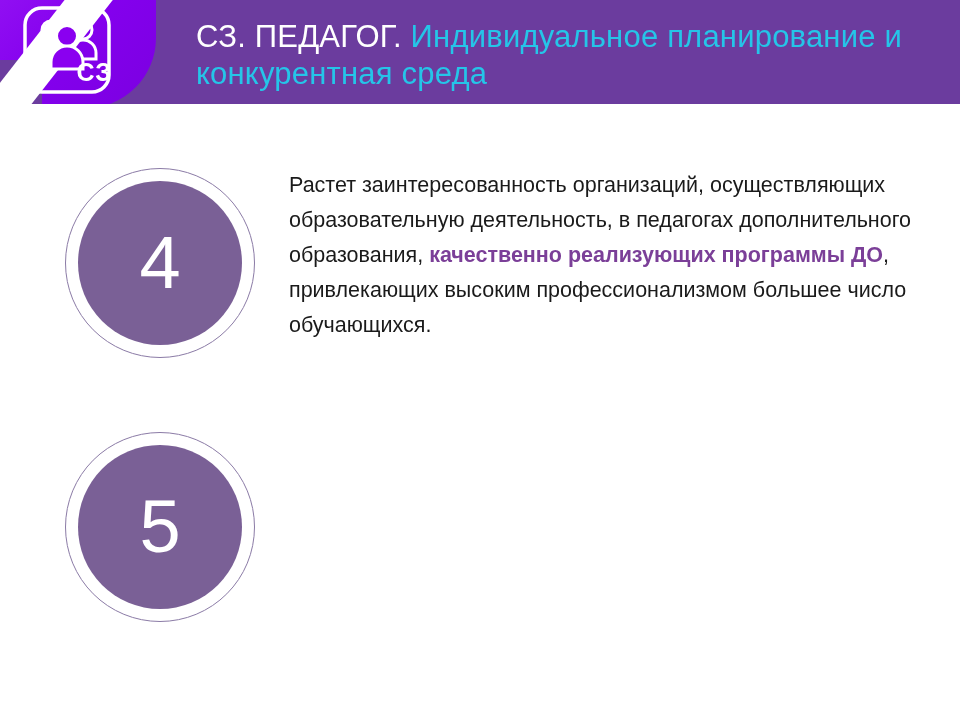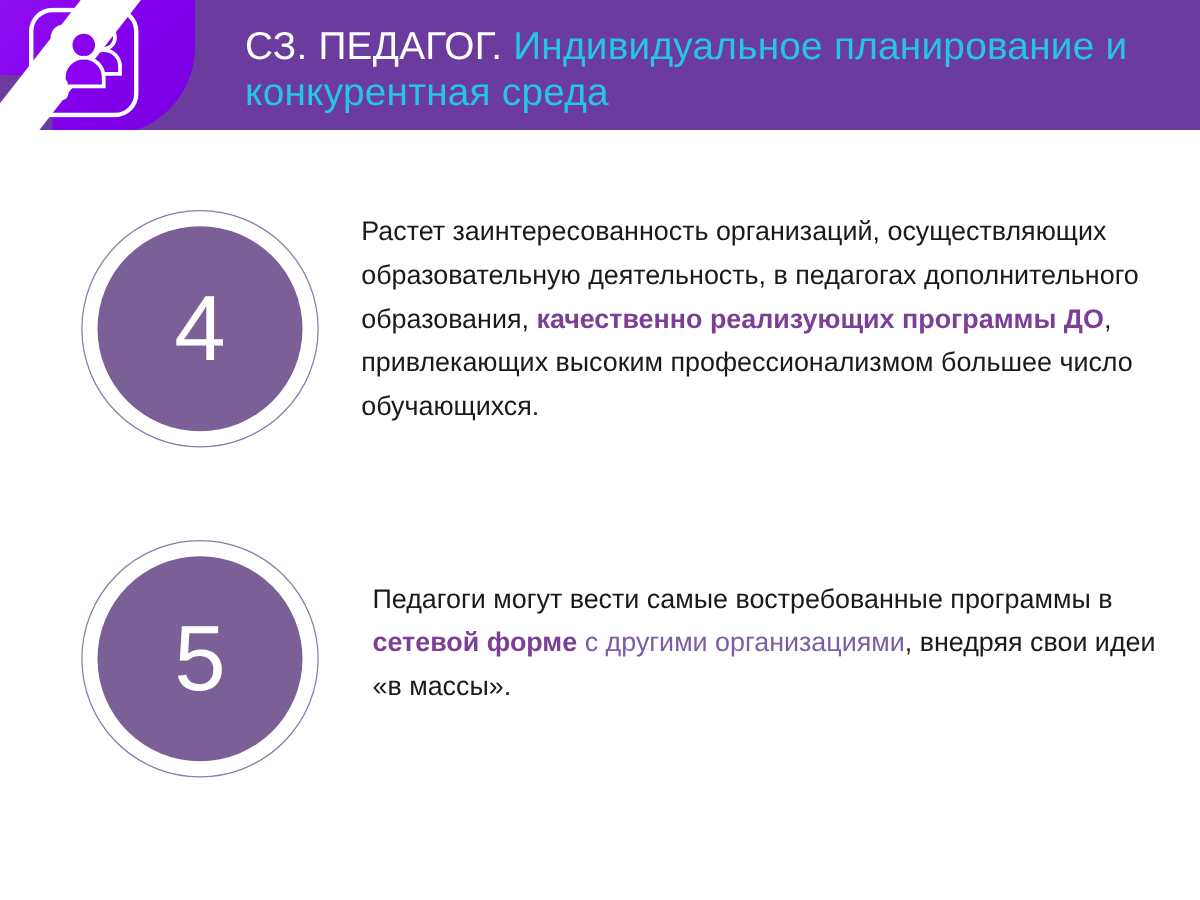--- a/index.html
+++ b/index.html
@@ -167,21 +167,21 @@
 
         <circle cx="29" cy="24" r="9" fill="none" stroke="#FFFFFF" stroke-width="3"></circle>
         <path d="M16 47 a13 13 0 0 1 26 0 v6 h-26 z" fill="none" stroke="#FFFFFF" stroke-width="3"></path>
 
         <circle cx="61" cy="24" r="9" fill="none" stroke="#FFFFFF" stroke-width="3"></circle>
         <path d="M48 47 a13 13 0 0 1 26 0 v6 h-26 z" fill="none" stroke="#FFFFFF" stroke-width="3"></path>
 
         <circle cx="45" cy="30" r="10.5" fill="#8A00F0" stroke="#FFFFFF" stroke-width="3"></circle>
         <path d="M29 56 a16 16 0 0 1 32 0 v7 h-32 z" fill="#8A00F0" stroke="#FFFFFF" stroke-width="3"></path>
       </svg>
-      <div style="position:absolute;left:0;top:52px;width:90px;text-align:left;color:#FFFFFF;font-size:25px;font-weight:normal;letter-spacing:1px;font-family:'Liberation Sans',sans-serif;">СЗ</div>
+      <div style="position:absolute;left:0;top:52px;width:90px;text-align:right;color:#FFFFFF;font-size:25px;font-weight:bold;letter-spacing:1px;font-family:'Liberation Sans',sans-serif;">СЗ</div>
     </div>
 
     <div class="header-title">
       <span class="title-white">СЗ. ПЕДАГОГ.</span><span class="title-cyan"> Индивидуальное планирование и конкурентная среда</span>
     </div>
   </div>
 
   <div class="circle-wrap" id="circle1">
     <div class="circle-ring"></div>
     <div class="circle-disc">
@@ -193,17 +193,14 @@
     <span>Растет заинтересованность организаций, осуществляющих образовательную деятельность, в педагогах дополнительного образования, </span><span class="hl-bold">качественно реализующих программы ДО</span><span>, привлекающих высоким профессионализмом большее число обучающихся.</span>
   </div>
 
   <div class="circle-wrap" id="circle2">
     <div class="circle-ring"></div>
     <div class="circle-disc">
       <span class="circle-num">5</span>
     </div>
   </div>
 
-  <div class="para" id="block2-text">
-    <span>Педагоги могут вести самые востребованные программы в </span><span class="hl-bold">сетевой форме</span><span class="hl-soft"> с другими организациями</span><span>, внедряя свои идеи «в массы».</span>
-  </div>
 
 </div>
 
 </body></html>

